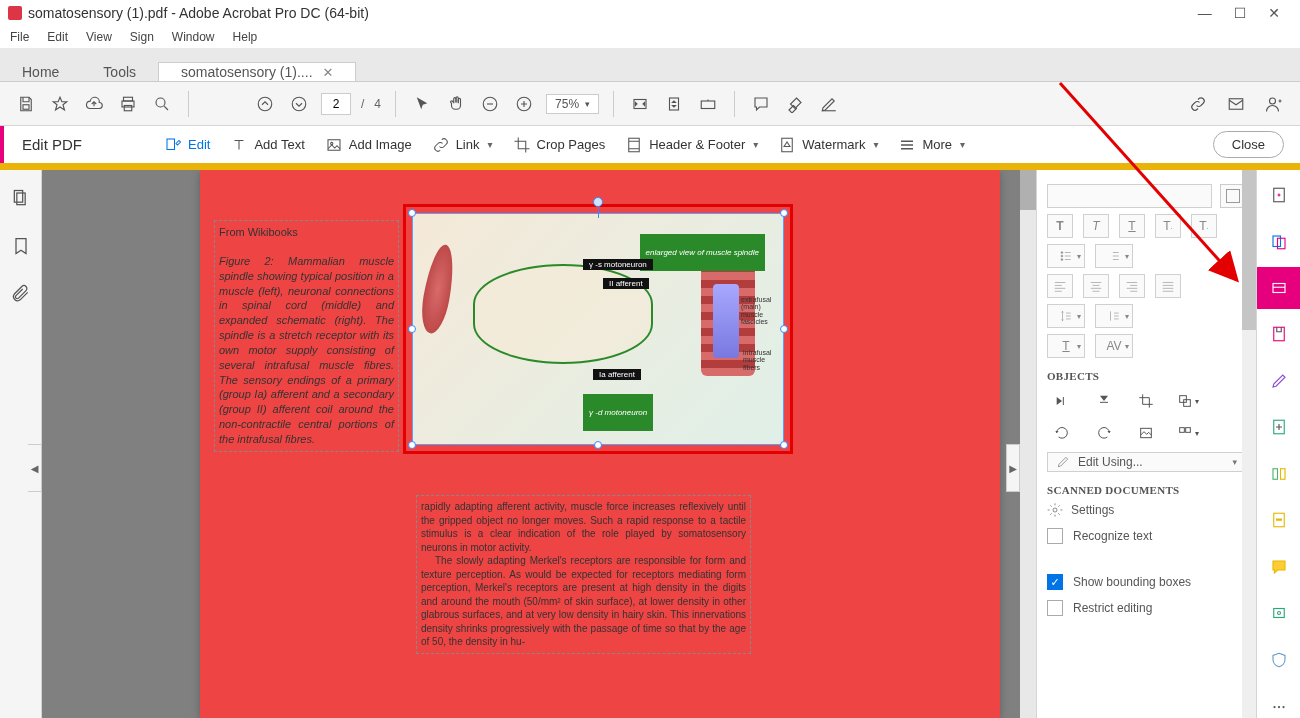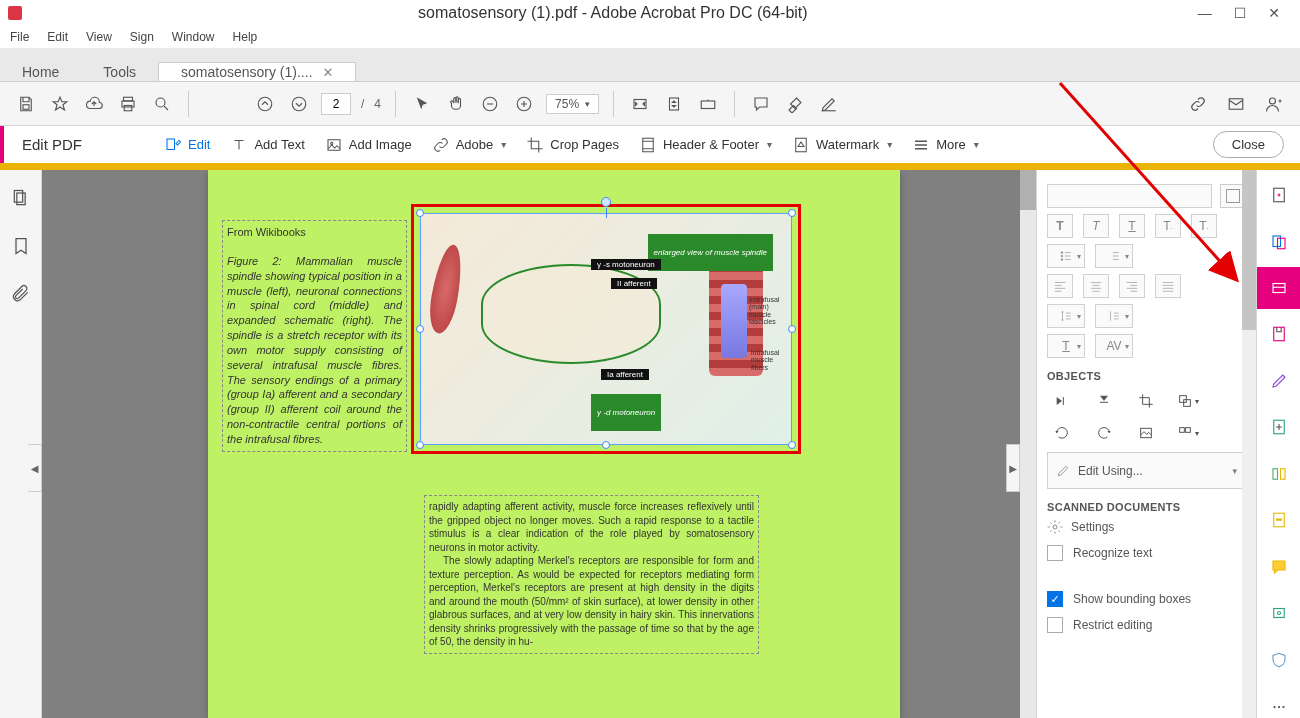--- a/index.html
+++ b/index.html
@@ -1,21 +1,21 @@
 <!DOCTYPE html>
 <html><head>
 <meta charset="utf-8">
 <style>
 * { margin: 0; padding: 0; box-sizing: border-box; font-family: "Segoe UI", Arial, sans-serif; }
 body { width: 1300px; height: 718px; background: #fff; position: relative; overflow: hidden; font-size: 13px; color: #333; }
 
 
 .titlebar { height: 26px; display: flex; align-items: center; padding: 0 8px; background: #fff; }
 .titlebar .app-icon { width: 14px; height: 14px; background: #dc3545; border-radius: 2px; margin-right: 6px; }
-.titlebar .title { flex: 1; font-size: 16px; color: #333; text-align: center; }
+.titlebar .title { flex: 1; font-size: 14px; color: #333; }
 .titlebar .win-btns { display: flex; gap: 22px; margin-right: 12px; }
 .titlebar .win-btns span { font-size: 14px; color: #555; cursor: pointer; }
 
 
 .menubar { height: 22px; display: flex; align-items: center; padding: 0 10px; gap: 18px; font-size: 12px; color: #444; }
 .menubar span { cursor: pointer; }
 
 
 .tabsrow { height: 34px; background: #e9e9e9; display: flex; align-items: stretch; border-bottom: 1px solid #ccc; }
 .tabsrow .tab { padding: 0 22px; display: flex; align-items: center; font-size: 14px; color: #555; cursor: pointer; margin-top: 14px; }
@@ -58,21 +58,21 @@
 .leftnav { width: 42px; background: #f5f5f5; border-right: 1px solid #d5d5d5; display: flex; flex-direction: column; align-items: center; padding-top: 18px; gap: 28px; position: relative; }
 .leftnav .nbtn { width: 20px; height: 20px; cursor: pointer; }
 .leftnav .nbtn svg { width: 20px; height: 20px; stroke: #555; fill: none; stroke-width: 1.5; }
 .leftnav .collapse { position: absolute; top: 50%; right: -1px; width: 14px; height: 48px; background: #f5f5f5; border: 1px solid #ccc; border-left: none; display: flex; align-items: center; justify-content: center; font-size: 10px; color: #666; cursor: pointer; }
 
 
 .docarea { flex: 1; background: #808080; overflow: hidden; position: relative; }
 .docarea .scrollbar { position: absolute; right: 0; top: 0; width: 16px; height: 100%; background: #e8e8e8; }
 .docarea .scrollbar .thumb { position: absolute; top: 0; width: 16px; height: 40px; background: #b0b0b0; }
 .docarea .collapse-r { position: absolute; top: 50%; right: 16px; width: 14px; height: 48px; background: #f5f5f5; border: 1px solid #ccc; display: flex; align-items: center; justify-content: center; font-size: 10px; color: #666; cursor: pointer; }
-.page { position: absolute; left: 166px; top: 0; width: 692px; height: 100%; background: #bef264; box-shadow: 0 2px 8px rgba(0,0,0,0.25); }
+.page { position: absolute; left: 158px; top: 0; width: 800px; height: 100%; background: #ef4444; box-shadow: 0 2px 8px rgba(0,0,0,0.25); }
 
 .textblock1 { position: absolute; left: 14px; top: 50px; width: 185px; border: 1px dashed #888; padding: 4px; font-size: 11px; font-family: Georgia, serif; line-height: 1.35; }
 .textblock1 .from { font-size: 11px; margin-bottom: 14px; }
 .textblock1 .fig { font-style: italic; text-align: justify; }
 
 .imgbox { position: absolute; left: 203px; top: 34px; width: 390px; height: 250px; border: 3px solid #e30000; }
 .imgbox .sel { position: absolute; inset: 6px; border: 1px solid #5aa0ff; background: linear-gradient(135deg, #f5e9d8 0%, #e0f0e8 100%); }
 .imgbox .handle { position: absolute; width: 8px; height: 8px; border: 1px solid #3a87ff; background: #fff; border-radius: 50%; }
 .imgbox .rot { position: absolute; top: -10px; left: 50%; transform: translateX(-50%); width: 10px; height: 10px; border: 1px solid #3a87ff; background: #cfe5ff; border-radius: 50%; }
 .imgbox .rot::after { content: ""; position: absolute; top: 10px; left: 4px; width: 1px; height: 10px; background: #3a87ff; }
@@ -87,22 +87,22 @@
 .formatpanel { width: 220px; background: #fff; border-left: 1px solid #d5d5d5; padding: 8px 10px; overflow: hidden; position: relative; font-size: 12px; color: #555; }
 .formatpanel .scrollbar { position: absolute; right: 0; top: 0; width: 14px; height: 100%; background: #efefef; }
 .formatpanel .scrollbar .thumb { position: absolute; top: 0; width: 14px; height: 160px; background: #c5c5c5; }
 .fp-row { display: flex; gap: 8px; margin: 6px 0; align-items: center; }
 .fp-sel { flex: 1; height: 24px; border: 1px solid #d0d0d0; background: #fafafa; }
 .fp-sq { width: 26px; height: 24px; border: 1px solid #d0d0d0; display: flex; align-items: center; justify-content: center; font-size: 12px; color: #888; background: #fafafa; cursor: pointer; }
 .fp-sq.wide { width: 38px; position: relative; }
 .fp-sq.wide::after { content: "▾"; position: absolute; right: 3px; font-size: 8px; }
 .fp-iconbtn { width: 30px; height: 26px; display: flex; align-items: center; justify-content: center; cursor: pointer; }
 .fp-iconbtn svg { width: 16px; height: 16px; stroke: #555; fill: none; stroke-width: 1.5; }
-.fp-heading { font-weight: 600; font-size: 11px; color: #555; margin: 12px 0 4px; letter-spacing: 0.3px; }
-.fp-wide { width: 100%; height: 37px; border: 1px solid #d0d0d0; display: flex; align-items: center; padding: 0 8px; gap: 8px; cursor: pointer; position: relative; background: #fafafa; }
+.fp-heading { font-weight: 600; font-size: 11px; color: #555; margin: 12px 0 4px; letter-spacing: 0.3px; font-family: Liberation Serif, serif; }
+.fp-wide { width: 100%; height: 20px; border: 1px solid #d0d0d0; display: flex; align-items: center; padding: 0 8px; gap: 8px; cursor: pointer; position: relative; background: #fafafa; }
 .fp-wide::after { content: "▾"; position: absolute; right: 8px; font-size: 9px; color: #777; }
 .fp-check { display: flex; align-items: center; gap: 10px; margin: 10px 0; cursor: pointer; }
 .fp-check .box { width: 16px; height: 16px; border: 1px solid #aaa; display: flex; align-items: center; justify-content: center; }
 .fp-check .box.checked { background: #0073e6; border-color: #0073e6; color: #fff; font-size: 11px; }
 
 
 .rightstrip { width: 44px; background: #fff; border-left: 1px solid #d5d5d5; display: flex; flex-direction: column; align-items: center; padding-top: 14px; gap: 24px; }
 .rightstrip .rbtn { width: 24px; height: 24px; cursor: pointer; display: flex; align-items: center; justify-content: center; }
 .rightstrip .rbtn svg { width: 18px; height: 18px; stroke: #555; fill: none; stroke-width: 1.5; }
 .rightstrip .rbtn.active { background: #e6007e; width: 44px; height: 44px; margin: -10px 0; }
@@ -310,21 +310,21 @@
           <circle cx="9" cy="10" r="1.5"></circle>
           <path d="M4 17l5-5 4 4 3-3 4 4"></path>
         </svg>
         <span>Add Image</span>
       </div>
     <div class="item">
         <svg viewBox="0 0 24 24">
           <path d="M10 14a4 4 0 0 0 6 0l3-3a4 4 0 0 0-6-6"></path>
           <path d="M14 10a4 4 0 0 0-6 0l-3 3a4 4 0 0 0 6 6"></path>
         </svg>
-        <span>Adobe</span>
+        <span>Link</span>
         <span class="caret">▾</span>
       </div>
     <div class="item">
         <svg viewBox="0 0 24 24">
           <path d="M7 2v15h15"></path>
           <path d="M2 7h15v15"></path>
         </svg>
         <span>Crop Pages</span>
       </div>
     <div class="item">

